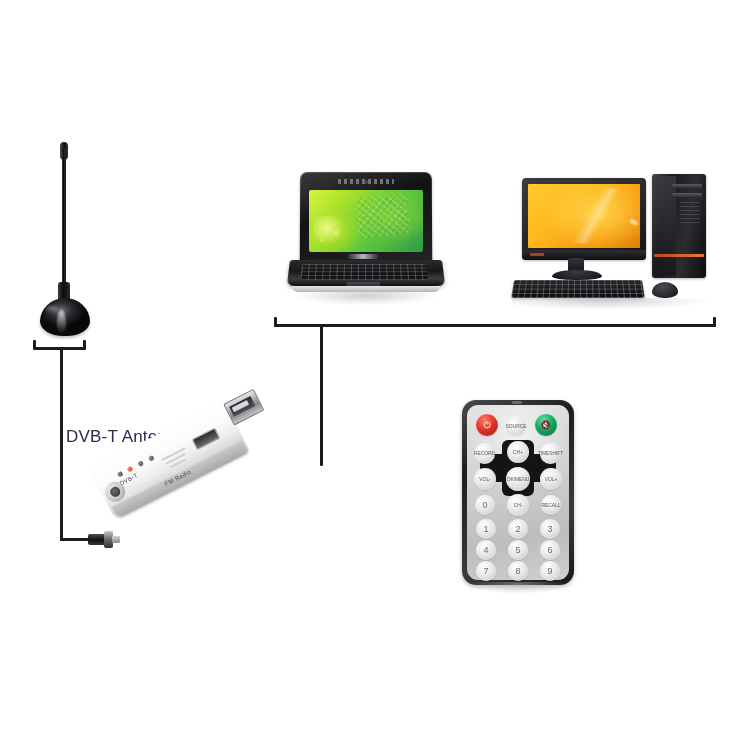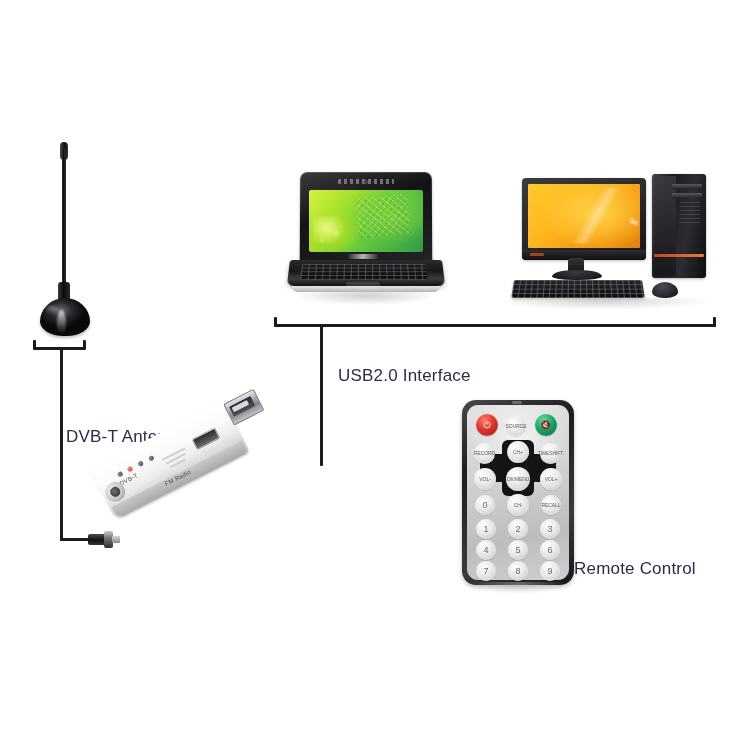--- a/index.html
+++ b/index.html
@@ -450,21 +450,20 @@
     <div class="dt-keyboard"></div>
     <div class="dt-mouse"></div>
     <div class="dt-shadow"></div>
   </div>
 
   <div class="line-v" id="usb-tick-l"></div>
   <div class="line-v" id="usb-tick-r"></div>
   <div class="line-h" id="usb-bracket-h"></div>
   <div class="line-v" id="usb-drop"></div>
 
-  <div class="caption" style="left:338px;top:366px;">USB2.0 Interface</div>
 
   <div id="dongle">
     <div class="dongle-rot">
       <div class="dongle-body"></div>
       <div class="dongle-top-edge"></div>
       <div class="dongle-side"></div>
 
       <div class="led led-dark" style="left:22px;"></div>
       <div class="led led-red" style="left:33px;"></div>
       <div class="led led-dark" style="left:45px;"></div>
@@ -520,15 +519,14 @@
     <div class="btn btn-num" style="left:46px;top:140px;width:20px;height:20px;">5</div>
     <div class="btn btn-num" style="left:78px;top:140px;width:20px;height:20px;">6</div>
 
     <div class="btn btn-num" style="left:14px;top:161px;width:20px;height:20px;">7</div>
     <div class="btn btn-num" style="left:46px;top:161px;width:20px;height:20px;">8</div>
     <div class="btn btn-num" style="left:78px;top:161px;width:20px;height:20px;">9</div>
 
     <div class="rc-shadow"></div>
   </div>
 
-  <div class="caption" style="left:574px;top:559px;">Remote Control</div>
 
 </div>
 
 </body></html>

